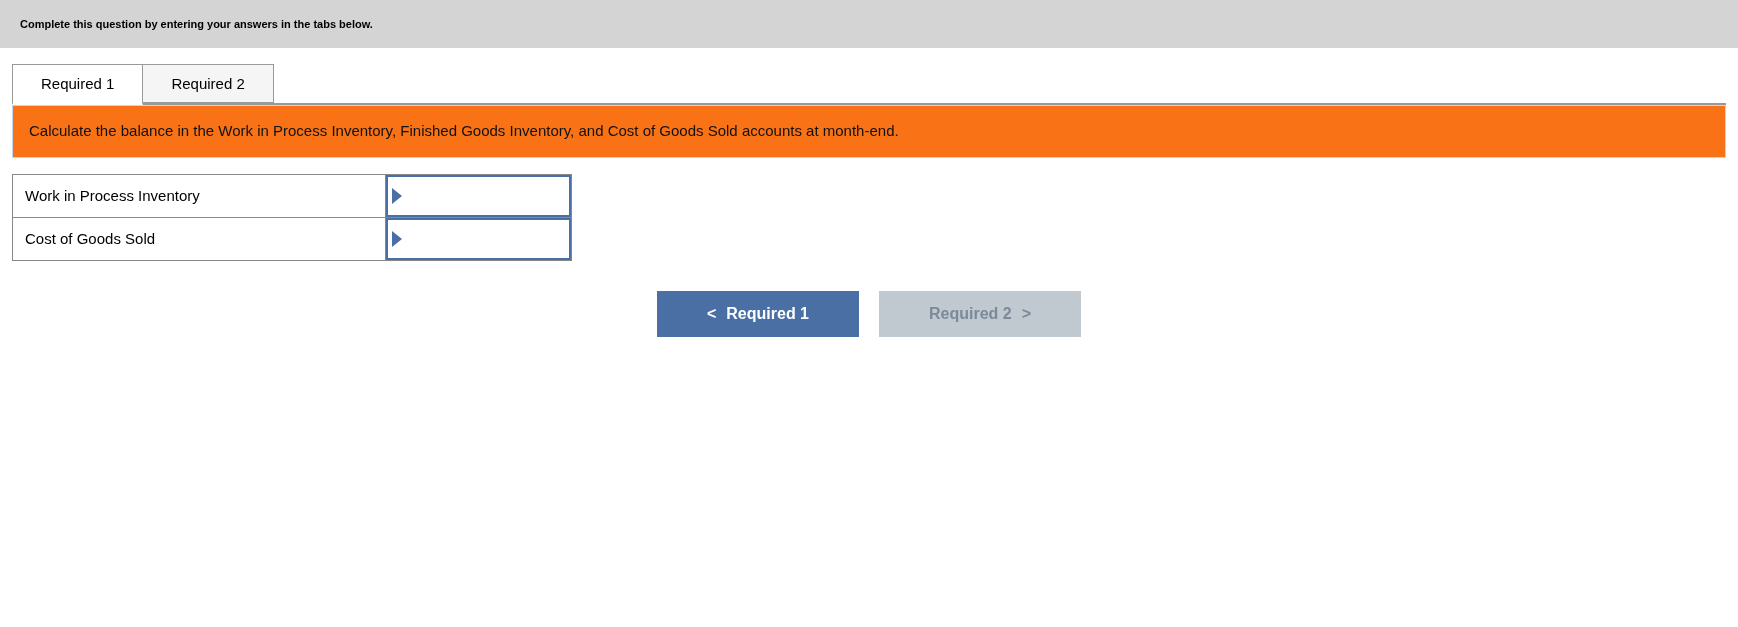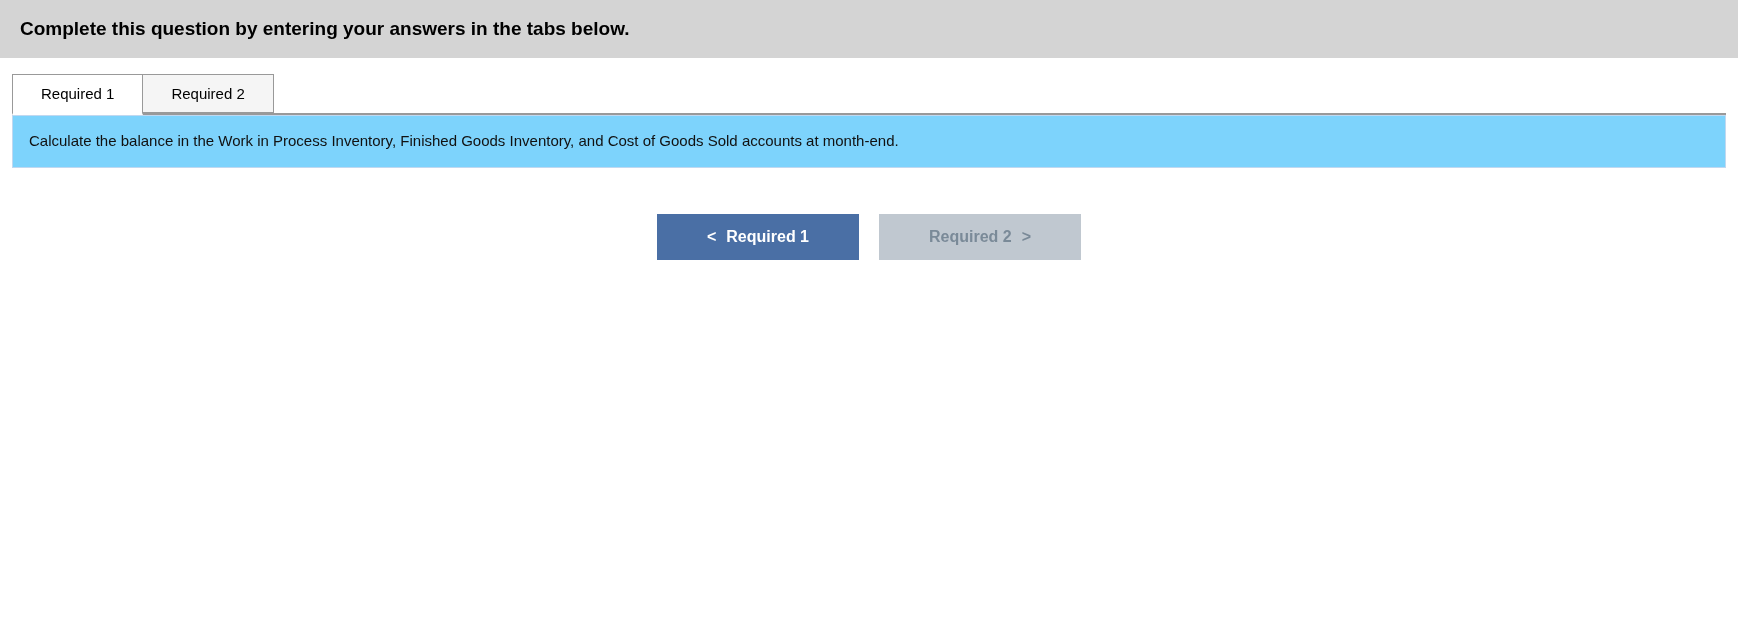--- a/index.html
+++ b/index.html
@@ -13,21 +13,21 @@
       font-size: 15px;
       background: #ffffff;
       width: 1738px;
       min-height: 627px;
     }
 
     .header-banner {
       background: #d4d4d4;
       padding: 18px 20px;
       font-weight: bold;
-      font-size: 19px;
+      font-size: 11px;
     }
 
     .tabs-container {
       display: flex;
       margin: 16px 12px 0 12px;
       border-bottom: 2px solid #999;
     }
 
     .tab {
       padding: 10px 28px;
@@ -42,21 +42,21 @@
       border-bottom: 2px solid #ffffff;
       z-index: 1;
       margin-bottom: -2px;
     }
 
     .tab:not(.active) {
       background: #f5f5f5;
     }
 
     .description-box {
-      background: #7dd3fc;
+      background: #f97316;
       border: 1px solid #c0d8f0;
       margin: 0 12px;
       padding: 14px 16px;
       font-size: 15px;
       line-height: 1.5;
       color: #111;
     }
 
     .table-section {
       margin: 16px 12px;
@@ -163,20 +163,38 @@
   </div>
 </div>
 
 <div class="description-box">
   <span>Calculate the balance in the Work in Process Inventory, Finished Goods Inventory, and Cost of Goods Sold accounts at month-end.</span>
 </div>
 
 <div class="table-section">
   <table class="inventory-table">
     <tbody>
+      <tr>
+        <td class="label-cell">Work in Process Inventory</td>
+        <td class="input-cell">
+          <div class="input-cell-inner">
+            <span class="arrow-indicator"></span>
+            <input type="text" value="" style="">
+          </div>
+        </td>
+      </tr>
+      <tr>
+        <td class="label-cell">Cost of Goods Sold</td>
+        <td class="input-cell">
+          <div class="input-cell-inner">
+            <span class="arrow-indicator"></span>
+            <input type="text" value="" style="">
+          </div>
+        </td>
+      </tr>
     </tbody>
   </table>
 </div>
 
 <div class="buttons-row">
   <button class="btn-required1">
     <span>&lt;</span>
     <span>Required 1</span>
   </button>
   <button class="btn-required2">

